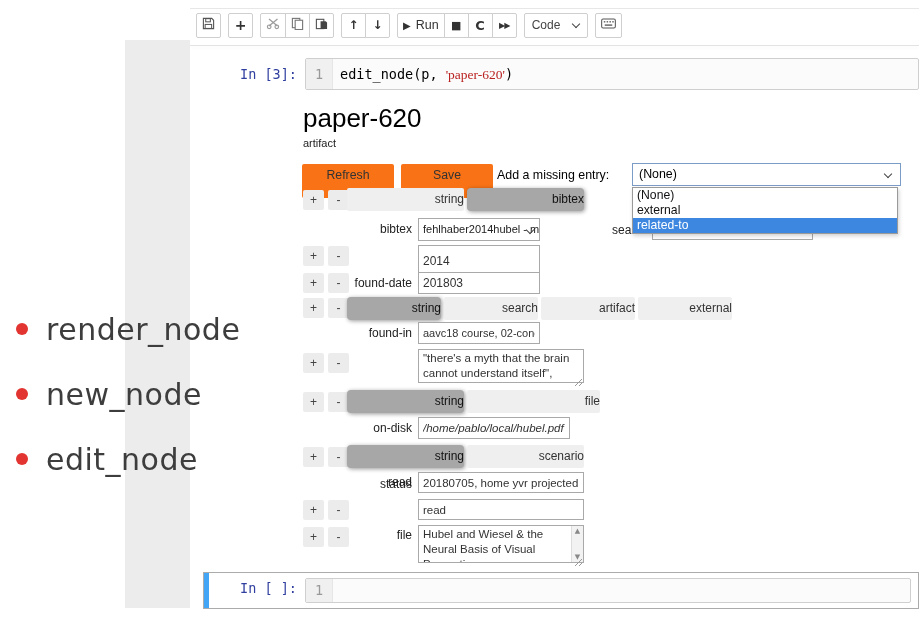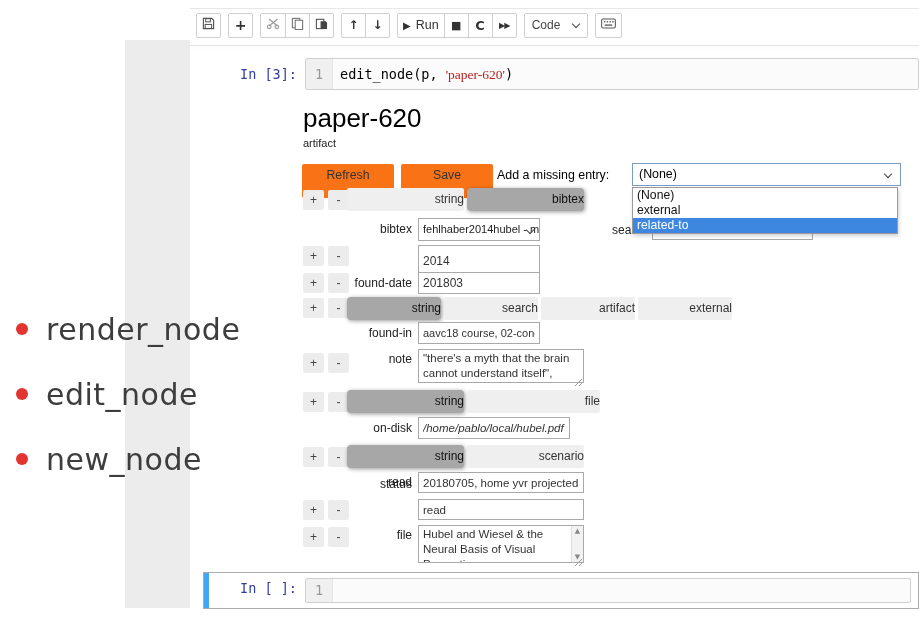--- a/index.html
+++ b/index.html
@@ -124,25 +124,25 @@
 
   <div id="slide-strip"></div>
 
   <ul id="bullets">
     <li class="bullet-item">
       <span class="bullet-dot"></span>
       <span>render_node</span>
     </li>
     <li class="bullet-item">
       <span class="bullet-dot"></span>
-      <span>edit_node</span>
+      <span>new_node</span>
     </li>
     <li class="bullet-item">
       <span class="bullet-dot"></span>
-      <span>new_node</span>
+      <span>edit_node</span>
     </li>
   </ul>
 
   <div id="tb-topline"></div>
   <div id="toolbar">
     <div class="tb-group">
       <div class="tb-btn">
         <span>
           <svg width="13" height="13" viewBox="0 0 14 14">
               <path d="M1.5 1.5 h9 l2 2 v9 h-11 z" fill="none" stroke="#555" stroke-width="1.2"></path>
@@ -278,21 +278,20 @@
   <div class="tgl sel" id="tg2a">string</div>
   <div class="tgl" id="tg2b">search</div>
   <div class="tgl" id="tg2c">artifact</div>
   <div class="tgl" id="tg2d">external</div>
 
   <div class="flabel" id="lbl-found-in">found-in</div>
   <input class="finput" id="inp-found-in" value="aavc18 course, 02-concepts" style="">
 
   <div class="pm" id="pm5a">+</div>
   <div class="pm" id="pm5b">-</div>
-  <div class="flabel" id="lbl-note">note</div>
   <div class="ta-wrap" id="ta-note">
     <textarea style="">"there's a myth that the brain cannot understand itself", indeed.</textarea>
     <span class="resize-h">
       <svg width="9" height="9" viewBox="0 0 9 9">
           <g stroke="#999" stroke-width="1">
             <line x1="1" y1="8" x2="8" y2="1"></line>
             <line x1="5" y1="8" x2="8" y2="5"></line>
           </g>
         </svg>
     </span>

